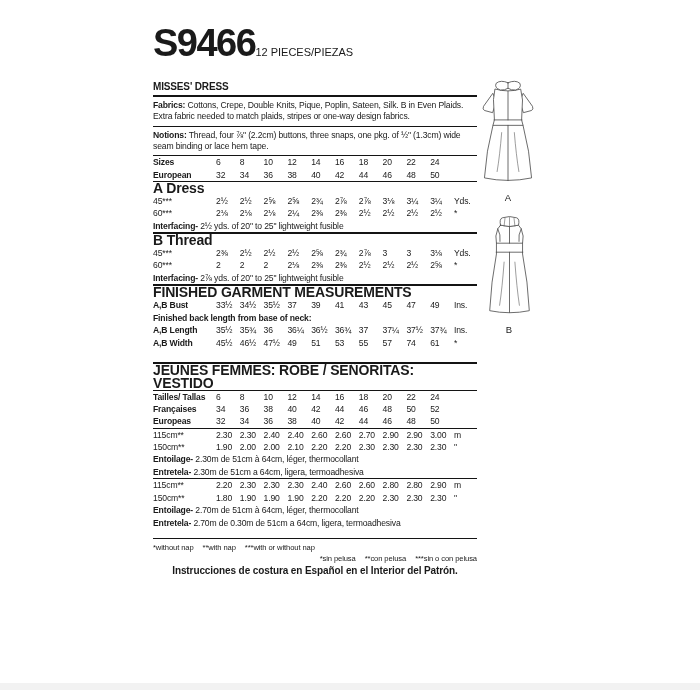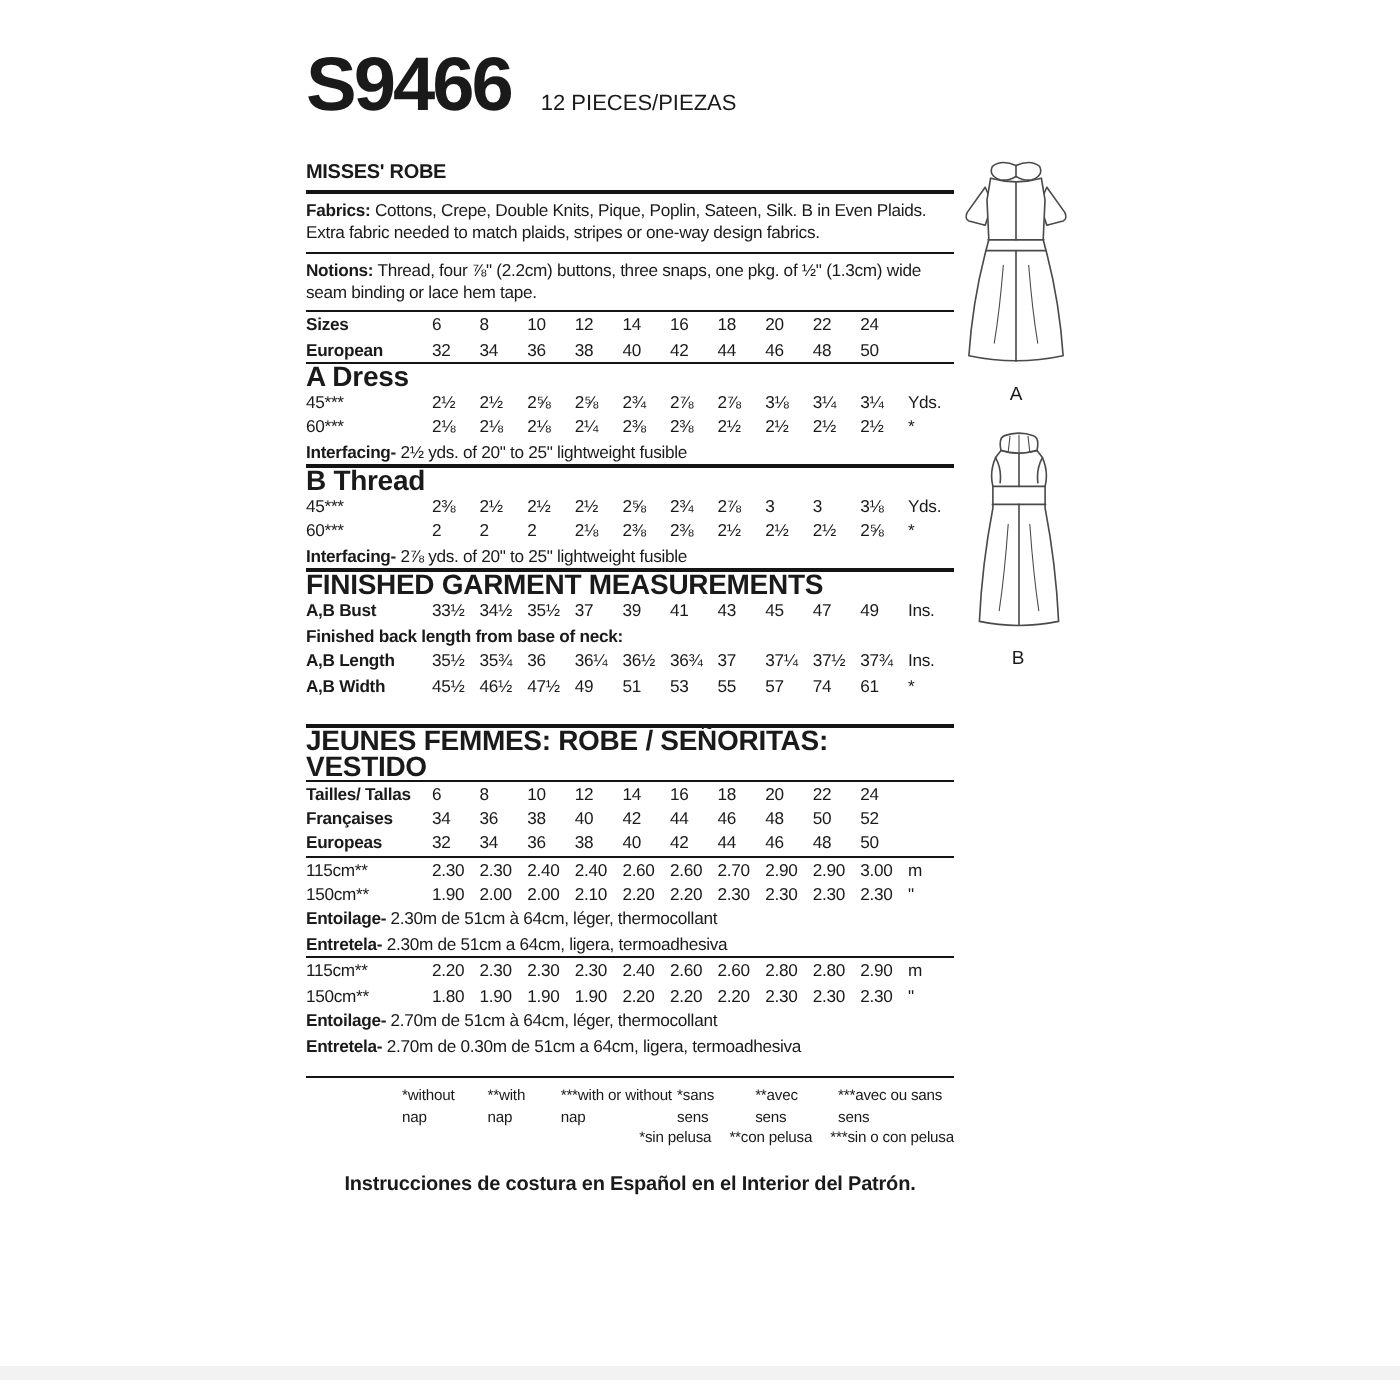--- a/index.html
+++ b/index.html
@@ -1,20 +1,20 @@
 <!DOCTYPE html>
 <html><head>
 <meta charset="utf-8">
 <style>
   html,body{margin:0;padding:0;background:#ffffff;}
   .sheet{position:relative;width:700px;height:700px;background:#ffffff;overflow:hidden;
          font-family:"Liberation Sans","DejaVu Sans",sans-serif;color:#1a1a1a;}
   .content{position:absolute;left:153px;top:28px;width:324px;letter-spacing:-0.15px;}
 
-  .brandrow{display:flex;align-items:flex-end;gap:15px;margin-bottom:22px;}
+  .brandrow{display:flex;align-items:flex-end;margin-bottom:22px;}
   .pattern-number{font-size:38px;font-weight:800;letter-spacing:-1.5px;line-height:0.82;}
   .pieces{font-size:11px;font-weight:400;padding-bottom:1px;letter-spacing:0;}
 
   .doc-title{font-size:10px;font-weight:800;margin-top:2px;padding-bottom:3px;}
 
   .rule{height:0;border-top:1.4px solid #141414;}
   .rule.thick{border-top-width:2.1px;}
 
   .para{font-size:8.6px;line-height:10.8px;margin:3px 0 4px 0;}
   .b{font-weight:800;}
@@ -27,41 +27,41 @@
 
   .sec-heading{font-size:14px;font-weight:800;line-height:13px;}
   .noteline{font-size:8.6px;line-height:12.6px;}
 
   .spacer12{height:13px;}
   .spacer8{height:9px;}
 
   .footrow{display:flex;justify-content:space-between;font-size:7.6px;line-height:10.6px;letter-spacing:-0.1px;}
   .footgroup{display:flex;gap:9px;}
   .footrow.second{justify-content:flex-end;}
-  .spanish{font-size:10px;font-weight:800;text-align:center;margin-top:12px;letter-spacing:-0.1px;}
+  .spanish{font-size:10px;font-weight:800;text-align:center;margin-top:1px;letter-spacing:-0.1px;}
 
   .figA{position:absolute;left:477px;top:78px;width:62px;text-align:center;}
   .figB{position:absolute;left:485px;top:214px;width:48px;text-align:center;}
   .figlabel{font-size:9.5px;margin-top:3px;letter-spacing:0;}
   .figA svg,.figB svg{display:block;margin:0 auto;}
 
   .bottom-strip{position:absolute;left:0;top:683px;width:700px;height:7px;background:#f2f2f2;}
 </style>
 </head>
 <body>
 
 <div class="sheet">
   <div class="content">
 
     <div class="brandrow">
       <span class="pattern-number">S9466</span>
       <span class="pieces">12 PIECES/PIEZAS</span>
     </div>
 
-    <div class="doc-title">MISSES' ROBE</div>
+    <div class="doc-title">MISSES' DRESS</div>
     <div class="rule thick"></div>
 
     <p class="para"><span class="b">Fabrics:</span><span> Cottons, Crepe, Double Knits, Pique, Poplin, Sateen, Silk. B in Even Plaids. Extra fabric needed to match plaids, stripes or one-way design fabrics.</span></p>
     <div class="rule"></div>
 
     <p class="para"><span class="b">Notions:</span><span> Thread, four ⅞" (2.2cm) buttons, three snaps, one pkg. of ½" (1.3cm) wide seam binding or lace hem tape.</span></p>
     <div class="rule"></div>
 
     <div>
         <div class="trow">
@@ -325,30 +325,25 @@
           <span class="tcell">2.30</span>
           <span class="tunit">"</span>
         </div>
       </div>
     <div class="noteline"><span class="b">Entoilage-</span><span> 2.70m de 51cm à 64cm, léger, thermocollant</span></div>
     <div class="noteline"><span class="b">Entretela-</span><span> 2.70m de 0.30m de 51cm a 64cm, ligera, termoadhesiva</span></div>
 
     <div class="spacer8"></div>
     <div class="rule"></div>
 
-    <div class="footrow" style="margin-top:4px;margin-left:48px;">
+    <div class="footrow" style="margin-top:4px;">
       <span class="footgroup">
         <span>*without nap</span>
         <span>**with nap</span>
         <span>***with or without nap</span>
-      </span>
-      <span class="footgroup">
-        <span>*sans sens</span>
-        <span>**avec sens</span>
-        <span>***avec ou sans sens</span>
       </span>
     </div>
     <div class="footrow second">
       <span class="footgroup">
         <span>*sin pelusa</span>
         <span>**con pelusa</span>
         <span>***sin o con pelusa</span>
       </span>
     </div>
 

